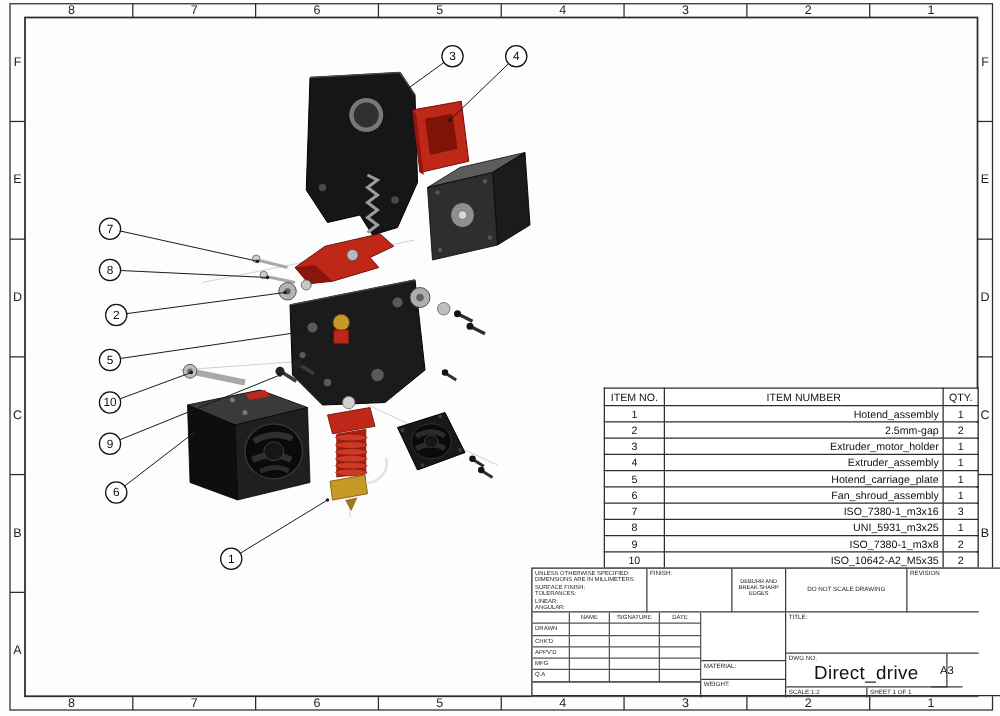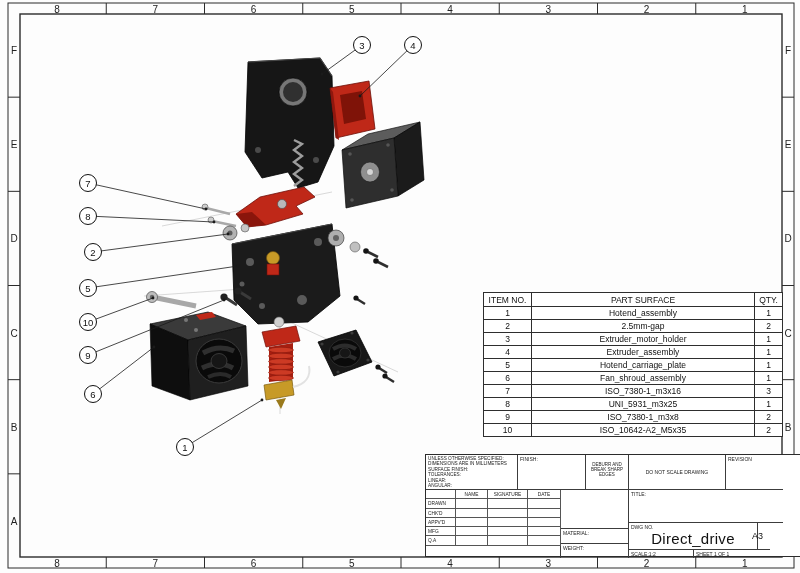--- a/index.html
+++ b/index.html
@@ -9,27 +9,27 @@
   .frame{fill:none;stroke:#2b2b2b;stroke-width:1;}
   .frame.inner{stroke-width:1.4;}
   #frame-ticks line{stroke:#2b2b2b;stroke-width:1;}
   #leader-lines line{stroke:#1a1a1a;stroke-width:0.8;}
   #leader-lines circle{fill:#1a1a1a;}
   #grid-labels,#balloon-layer{position:absolute;left:0;top:0;width:800px;height:573px;}
   .grid-label{position:absolute;font-size:10px;color:#222;transform:translate(-50%,-50%);}
   .balloon{position:absolute;width:18px;height:18px;border:1.2px solid #111;border-radius:50%;background:#fff;
            display:flex;align-items:center;justify-content:center;font-size:9.5px;color:#111;}
   
-  .bom{position:absolute;left:483px;top:292px;width:299px;border-collapse:collapse;table-layout:fixed;
+  .bom{position:absolute;left:483px;top:310px;width:299px;border-collapse:collapse;table-layout:fixed;
        font-size:8.5px;color:#101010;}
   .bom th,.bom td{border:1px solid #2e2e2e;height:13px;padding:0 3px;line-height:12px;white-space:nowrap;
        overflow:hidden;background:#fff;font-weight:normal;}
   .bom thead th{height:14px;text-align:center;}
   .c-item{width:48px;text-align:center;}
-  .c-part{width:223px;text-align:center;}
+  .c-part{width:223px;text-align:right;}
   .c-qty{width:28px;text-align:center;}
   
   .tblock{position:absolute;left:425px;top:454px;width:408px;height:103px;border:1px solid #2b2b2b;
           background:#fff;font-size:5px;color:#222;}
   .cell{position:absolute;border-right:0.7px solid #3c3c3c;border-bottom:0.7px solid #3c3c3c;
         padding:1px 2px;overflow:hidden;}
   .lbl{font-size:5px;display:block;}
   .spec-line{font-size:4.7px;line-height:5.4px;white-space:nowrap;}
   .cell.deburr{font-size:4.5px;text-align:center;padding-top:7px;line-height:5.2px;}
   .cell.dns{display:flex;align-items:center;justify-content:center;text-align:center;font-size:5px;}
@@ -282,21 +282,21 @@
       <div class="balloon" style="left: 79px; top: 313px;">10</div>
       <div class="balloon" style="left: 79px; top: 346px;">9</div>
       <div class="balloon" style="left: 84px; top: 385px;">6</div>
       <div class="balloon" style="left: 176px; top: 438px;">1</div>
     </div>
 
   <table class="bom">
     <thead>
       <tr>
         <th class="c-item">ITEM NO.</th>
-        <th class="c-part">PART SURFACE</th>
+        <th class="c-part">ITEM NUMBER</th>
         <th class="c-qty">QTY.</th>
       </tr>
     </thead>
     <tbody id="bom-body">
         <tr>
           <td class="c-item">1</td>
           <td class="c-part">Hotend_assembly</td>
           <td class="c-qty">1</td>
         </tr>
         <tr>

